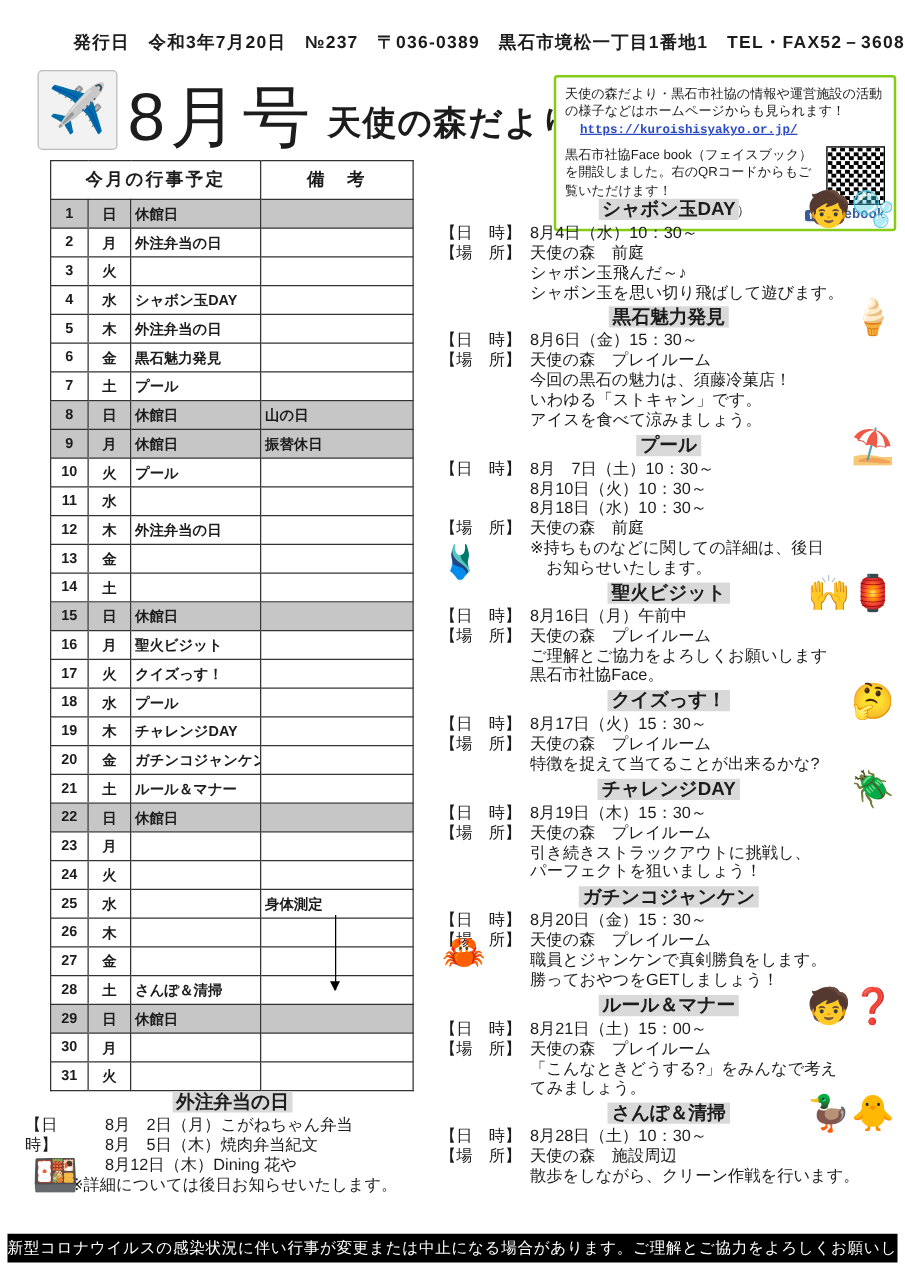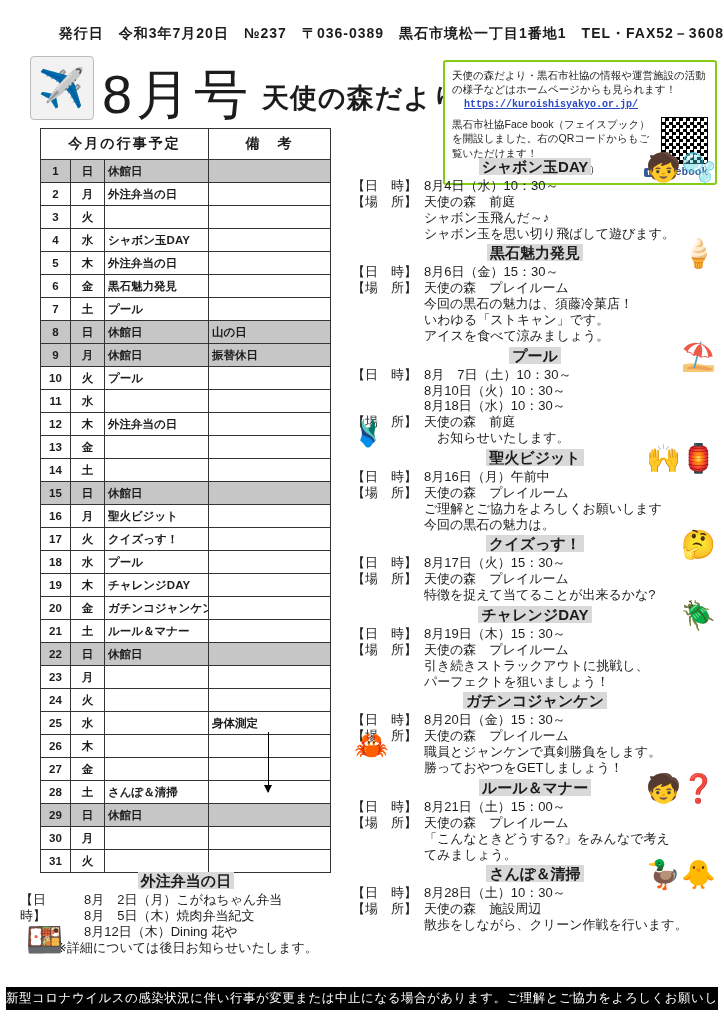--- a/index.html
+++ b/index.html
@@ -392,41 +392,42 @@
             <div>8月　7日（土）10：30～</div>
             <div>8月10日（火）10：30～</div>
             <div>8月18日（水）10：30～</div>
           </div>
         </div>
         <div class="line-row">
           <div class="line-label">【場　所】</div>
           <div class="line-body">天使の森　前庭</div>
         </div>
         <div class="desc">
+          <div>※持ちものなどに関しての詳細は、後日</div>
           <div>　お知らせいたします。</div>
         </div>
         <span class="event-icon">⛱️</span>
         <span class="event-icon2">🩱</span>
       </div>
 
       <div class="event">
         <div class="sec-title"><span class="hl">聖火ビジット</span></div>
         <div class="line-row">
           <div class="line-label">【日　時】</div>
           <div class="line-body">
             <div>8月16日（月）午前中</div>
           </div>
         </div>
         <div class="line-row">
           <div class="line-label">【場　所】</div>
           <div class="line-body">天使の森　プレイルーム</div>
         </div>
         <div class="desc">
           <div>ご理解とご協力をよろしくお願いします</div>
-          <div>今回の黒石の魅力は。</div>
+          <div>黒石市社協Face。</div>
         </div>
         <span class="event-icon">🙌🏮</span>
         <span class="event-icon2"></span>
       </div>
 
       <div class="event">
         <div class="sec-title"><span class="hl">クイズっす！</span></div>
         <div class="line-row">
           <div class="line-label">【日　時】</div>
           <div class="line-body">

